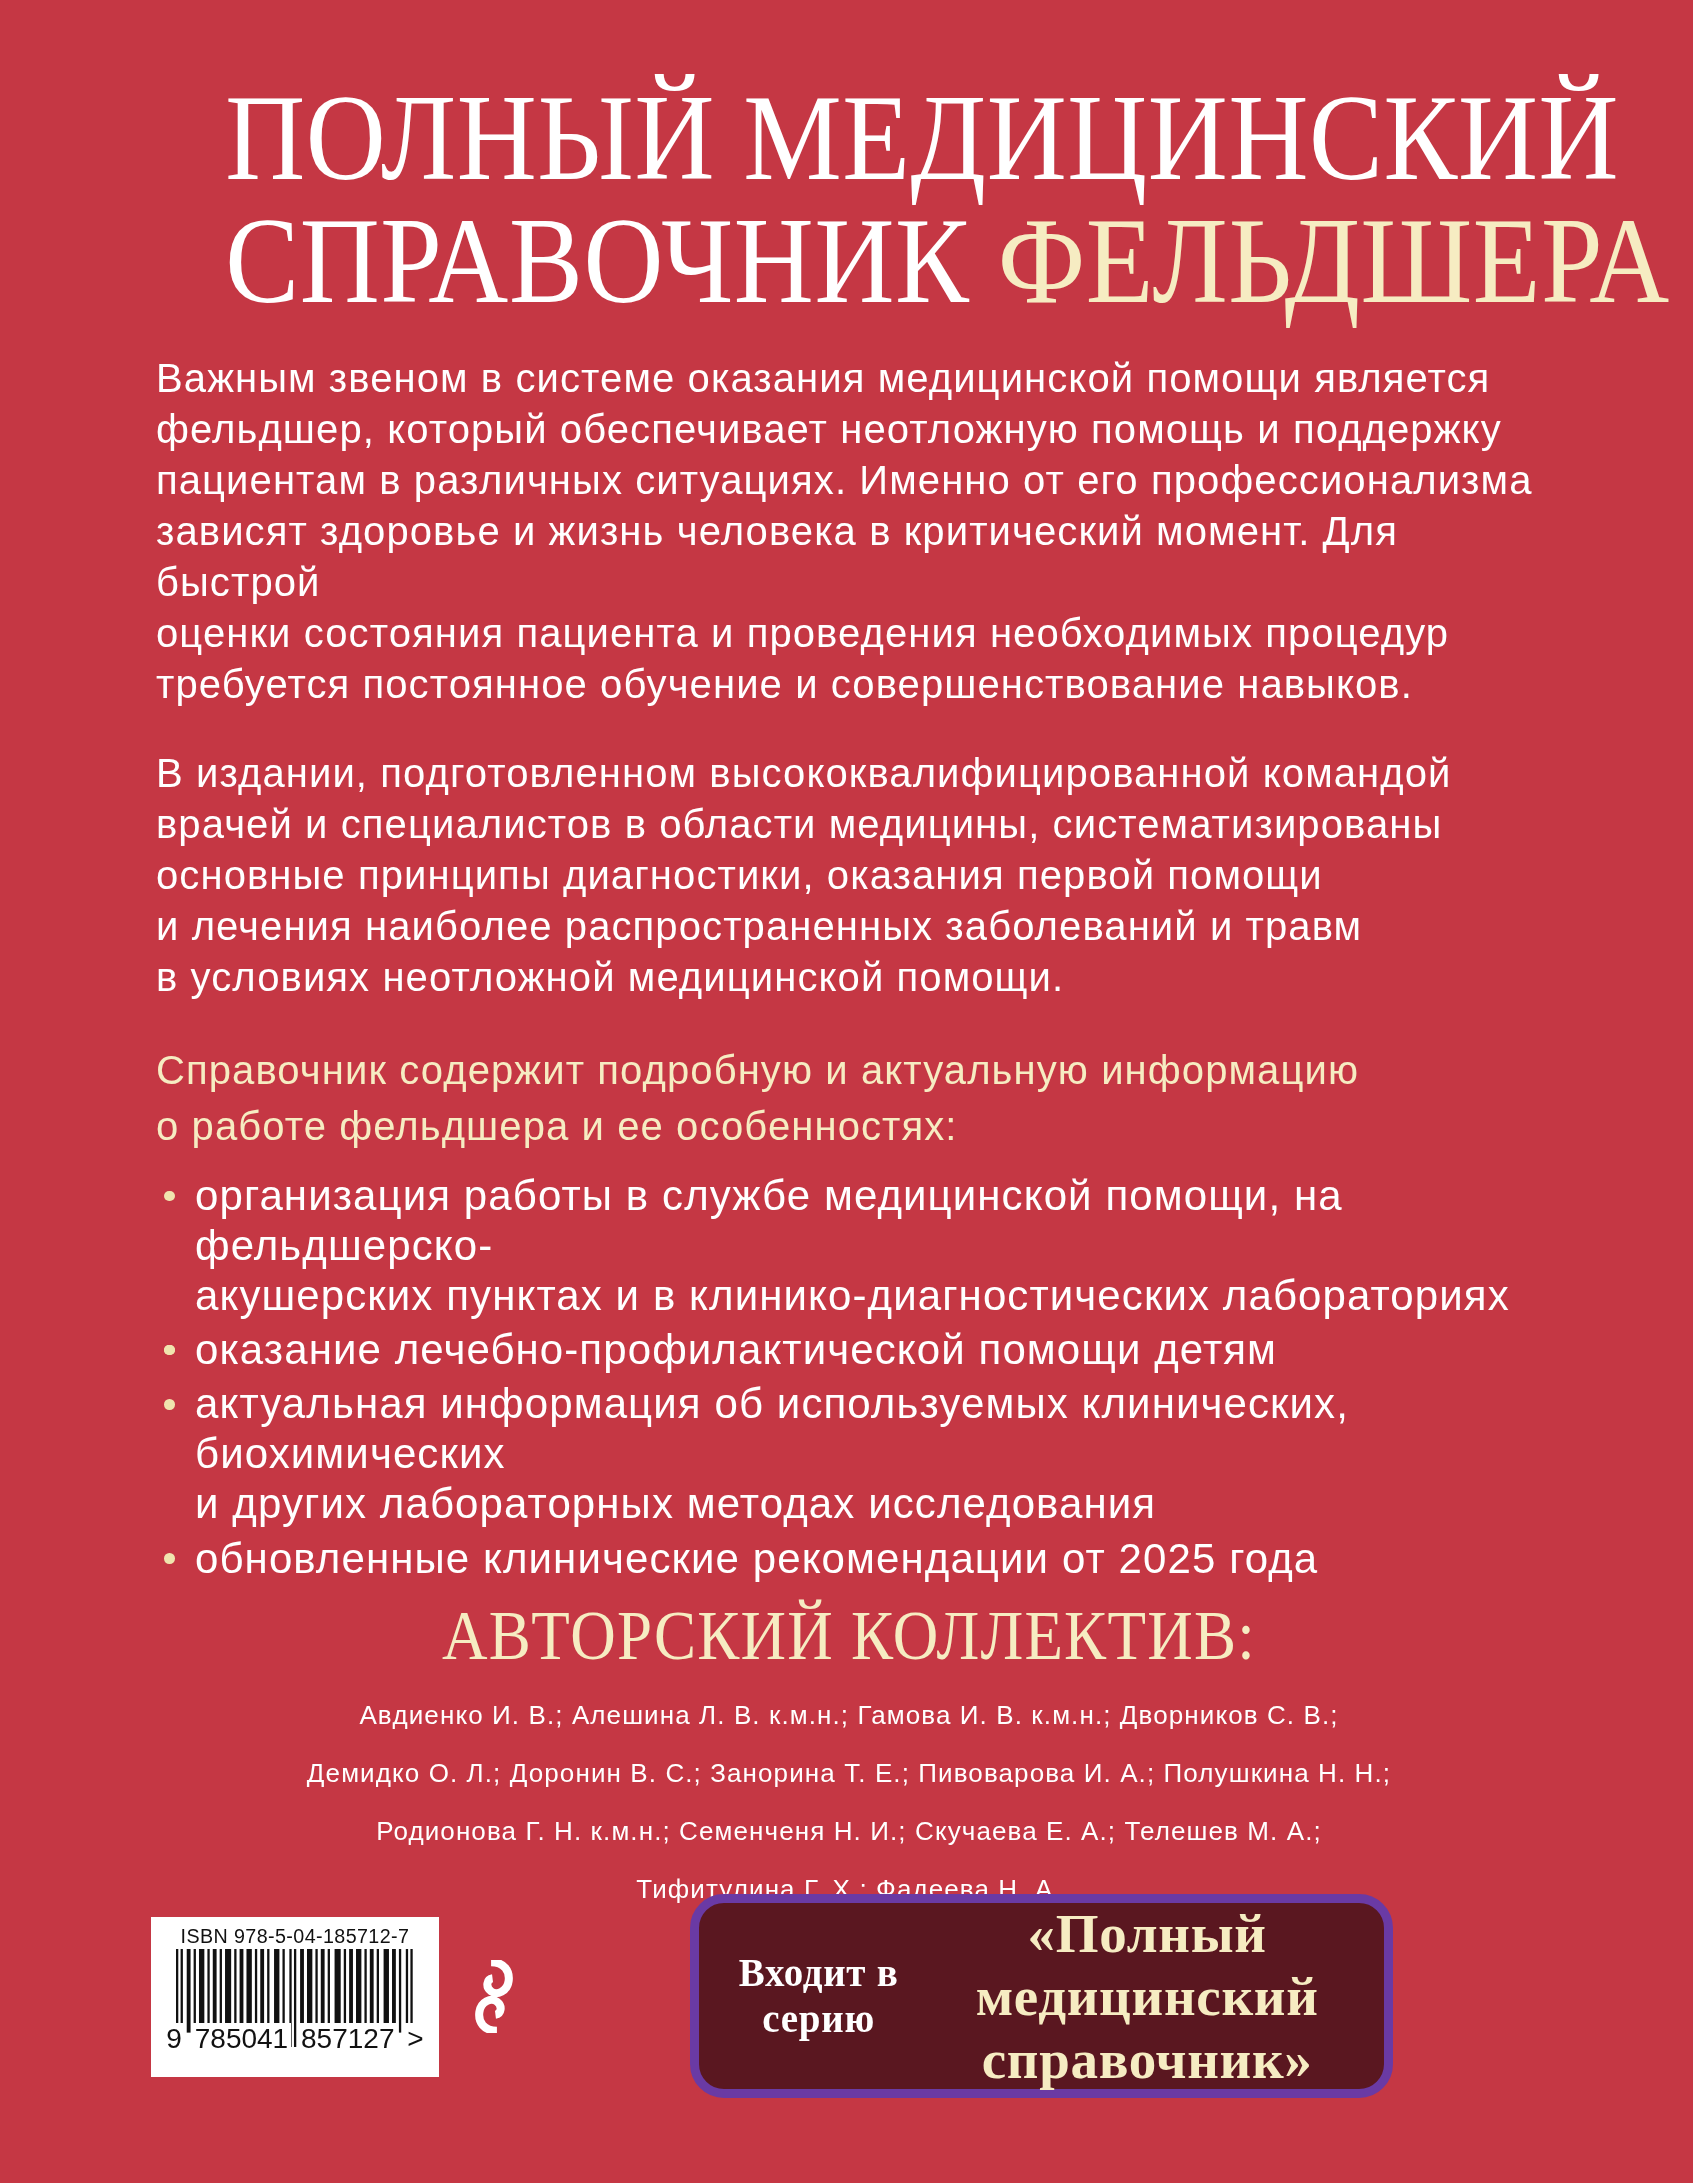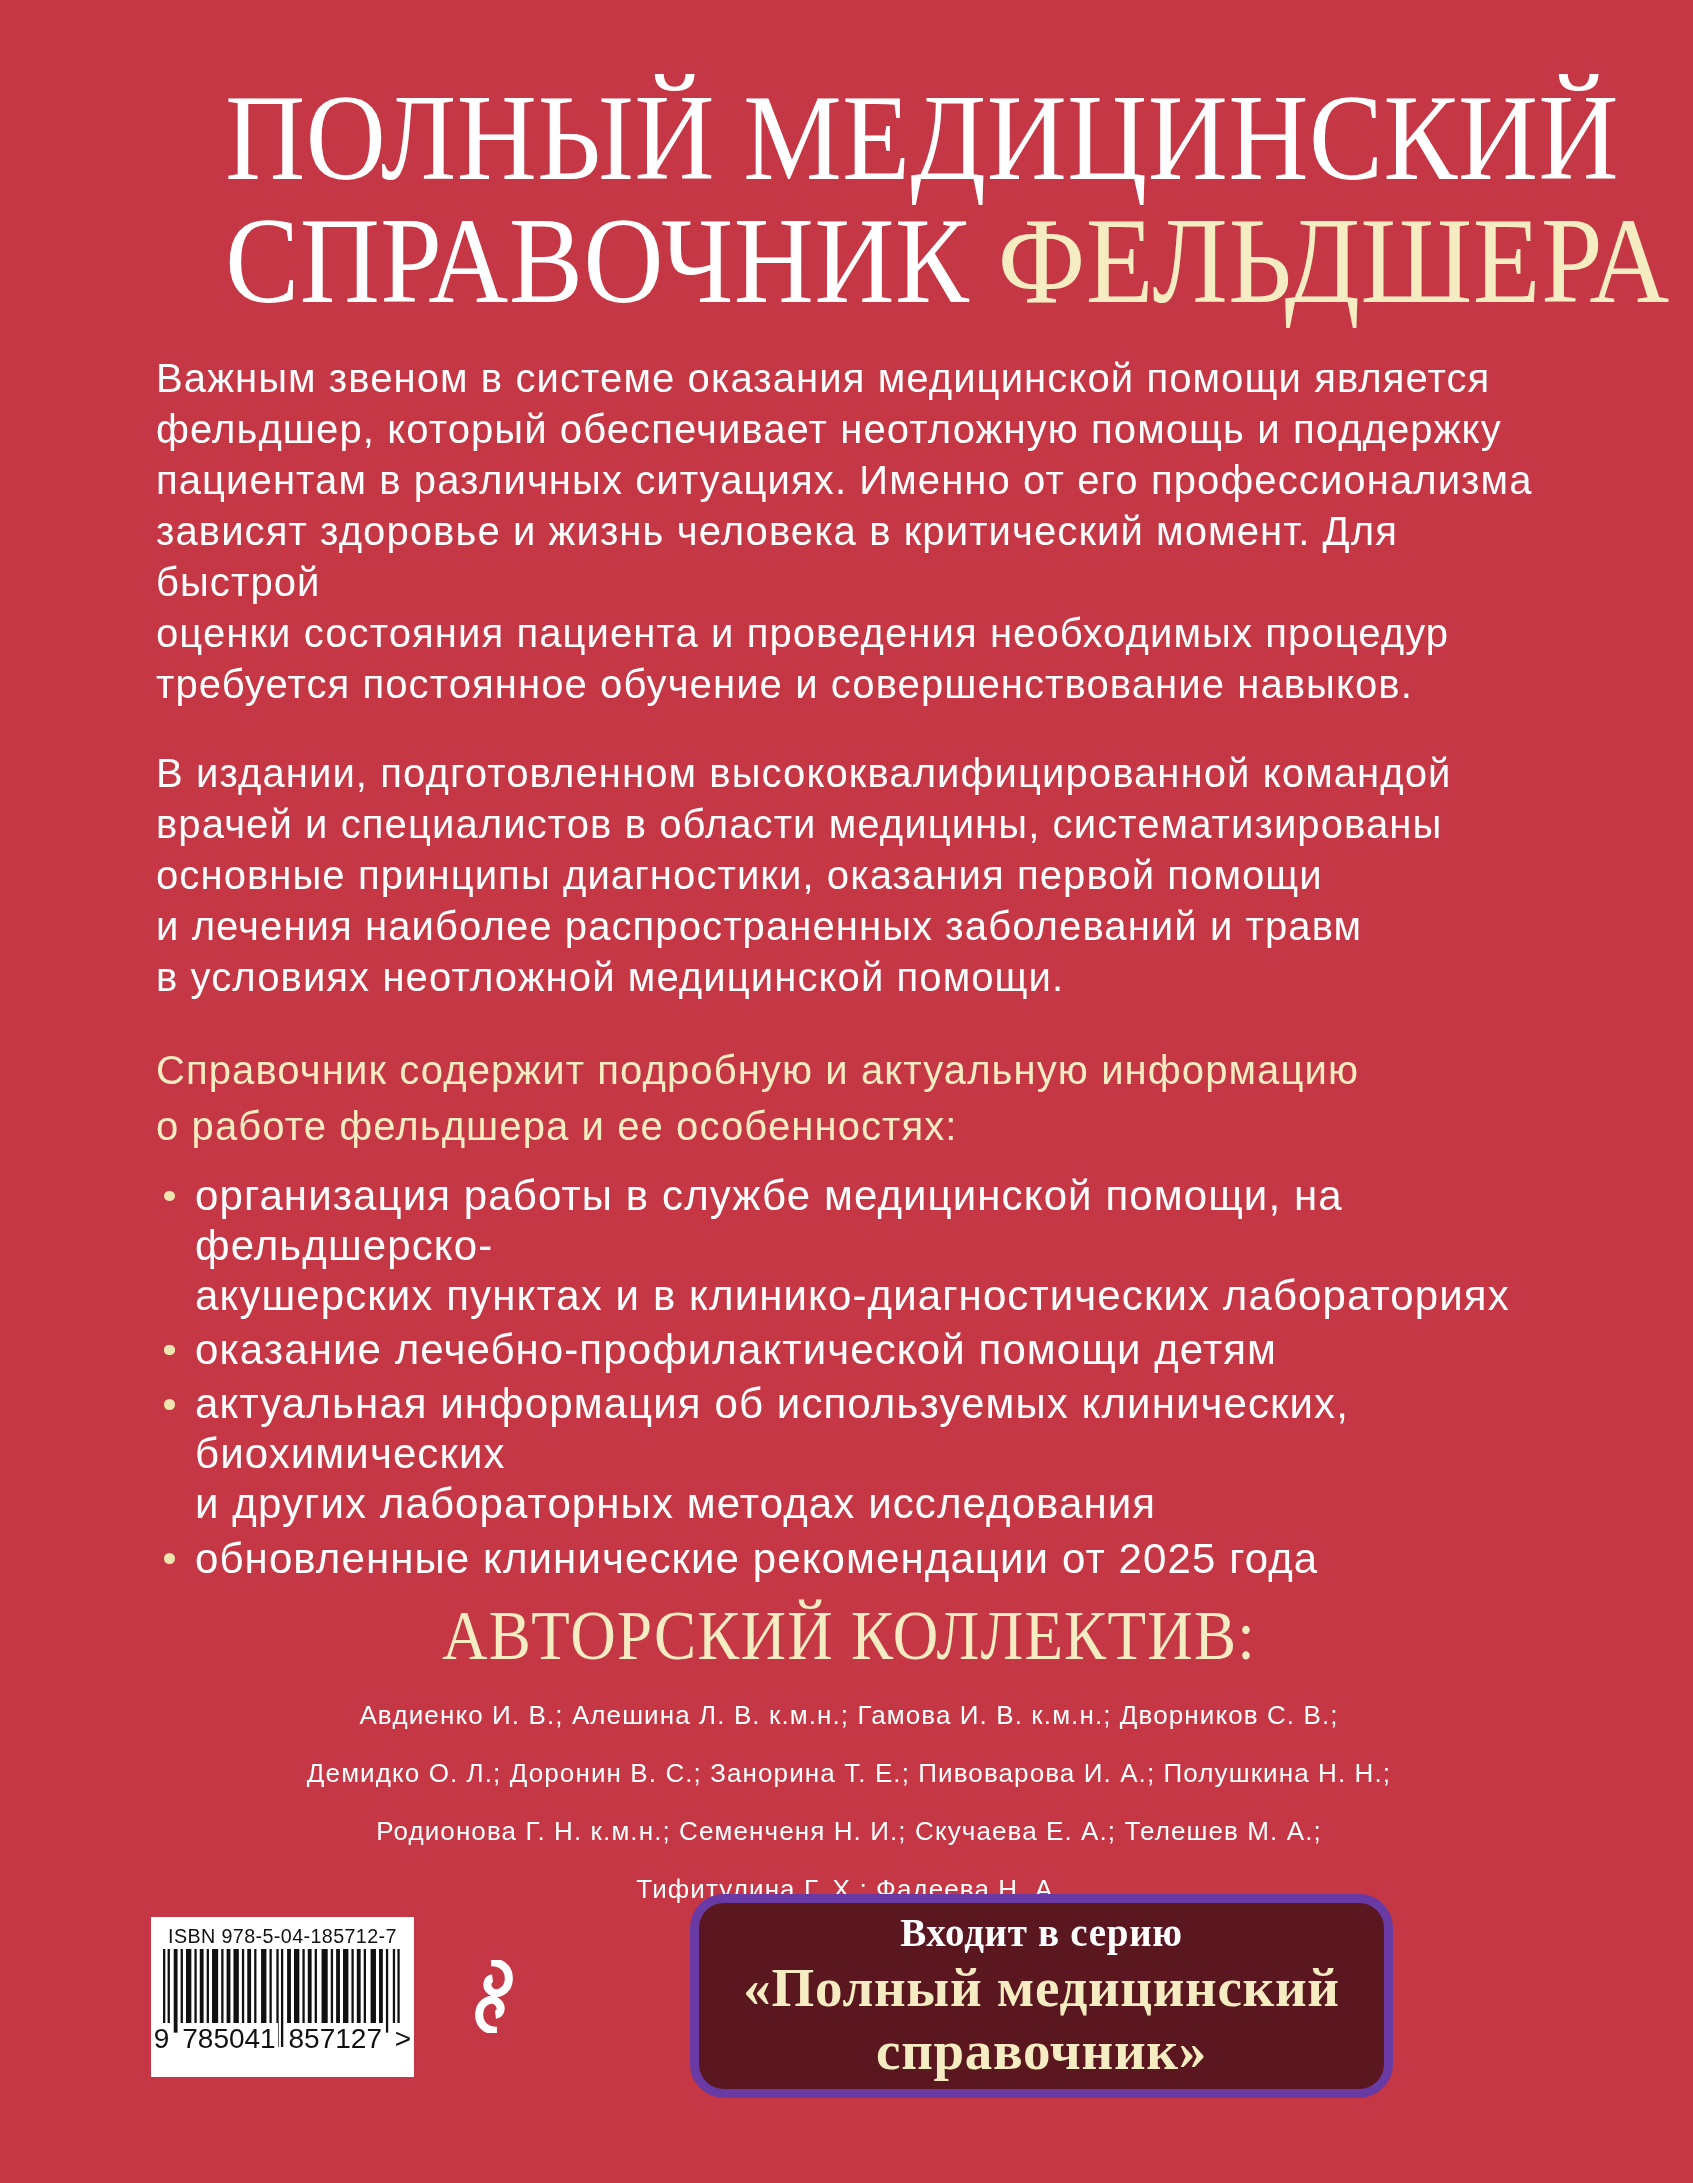--- a/index.html
+++ b/index.html
@@ -81,21 +81,21 @@
     text-align:center;
     font-size:26px;
     line-height:58px;
     letter-spacing:1.1px;
   }
 
   
   .isbn-box{
     position:absolute;
     left:151px;top:1917px;
-    width:263px;height:160px;
+    width:288px;height:160px;
     background:#ffffff;
     color:#111111;
     display:flex;flex-direction:column;
     align-items:center;justify-content:flex-start;
     padding-top:7px;box-sizing:border-box;
   }
   .isbn-label{
     font-size:19.7px;
     letter-spacing:0.4px;
     line-height:24px;
@@ -121,21 +121,21 @@
   }
 
   .series-box{
     position:absolute;
     left:690px;top:1894px;
     width:703px;height:204px;
     box-sizing:border-box;
     background:#5a1720;
     border:9.1px solid #6a3aa4;
     border-radius:34px;
-    display:flex;flex-direction:column;
+    display:flex;flex-direction:row;
     align-items:center;justify-content:center;
     text-align:center;
     padding:4.2px 14px;
   }
   .series-line1{
     font-family:"Liberation Serif",serif;
     font-size:39px;
     line-height:46px;
     color:#ffffff;
     font-weight:700;

